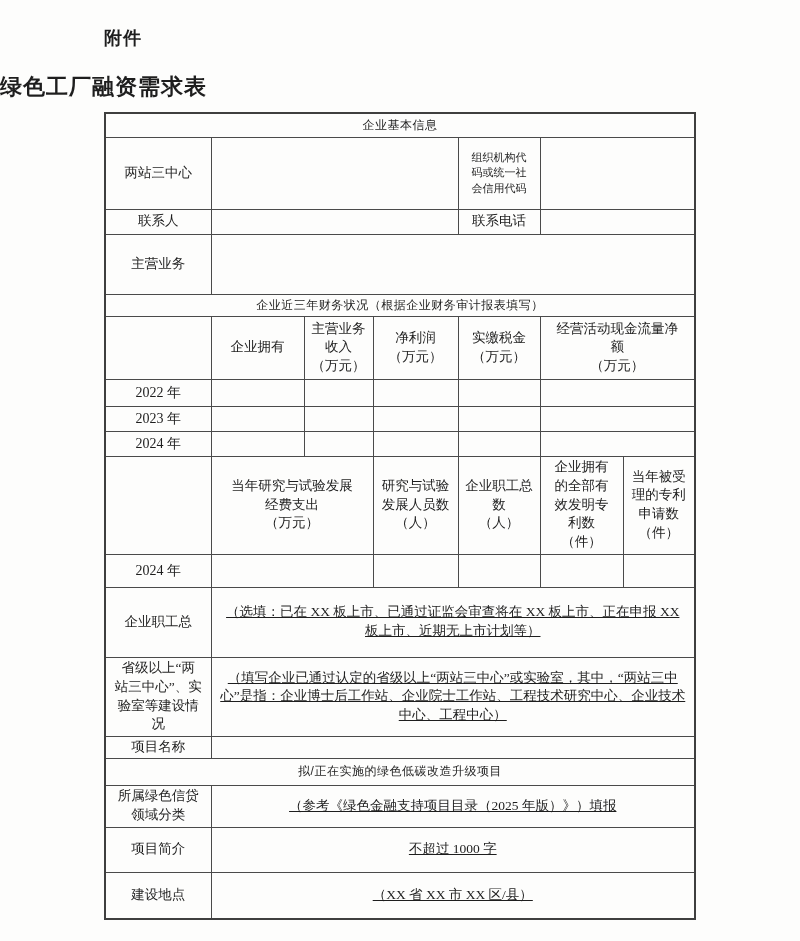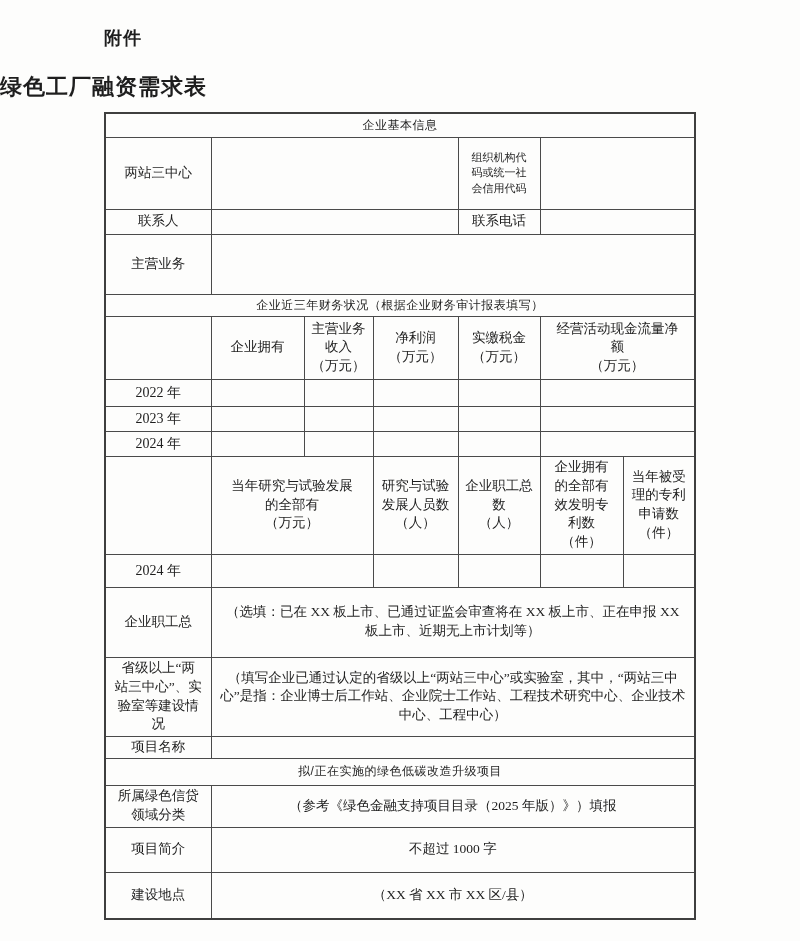--- a/index.html
+++ b/index.html
@@ -50,21 +50,21 @@
     font-size: 12px;
     letter-spacing: 0.5px;
   }
   .pre { white-space: pre-line; }
   td.orgcode {
     text-align: left;
     padding-left: 13px;
     padding-right: 1px;
     font-size: 11px;
   }
-  td.hint { padding: 2px 8px; }
+  td.hint { padding: 2px 8px; text-decoration: underline; }
   td.yearcell { font-size: 14px; margin-left: 6px; }
 </style>
 </head>
 <body>
 
 <div class="attachment">附件</div>
 <div class="doc-title">绿色工厂融资需求表</div>
 
 <table class="form">
   <colgroup>
@@ -138,21 +138,21 @@
     <td></td>
     <td></td>
     <td></td>
     <td></td>
     <td colspan="2"></td>
   </tr>
 
   <tr style="height:98px">
     <td></td>
     <td colspan="2" class="pre">当年研究与试验发展
-的全部有
+经费支出
 （万元）</td>
     <td class="pre">研究与试验
 发展人员数
 （人）</td>
     <td class="pre">企业职工总
 数
 （人）</td>
     <td class="pre">企业拥有
 的全部有
 效发明专

